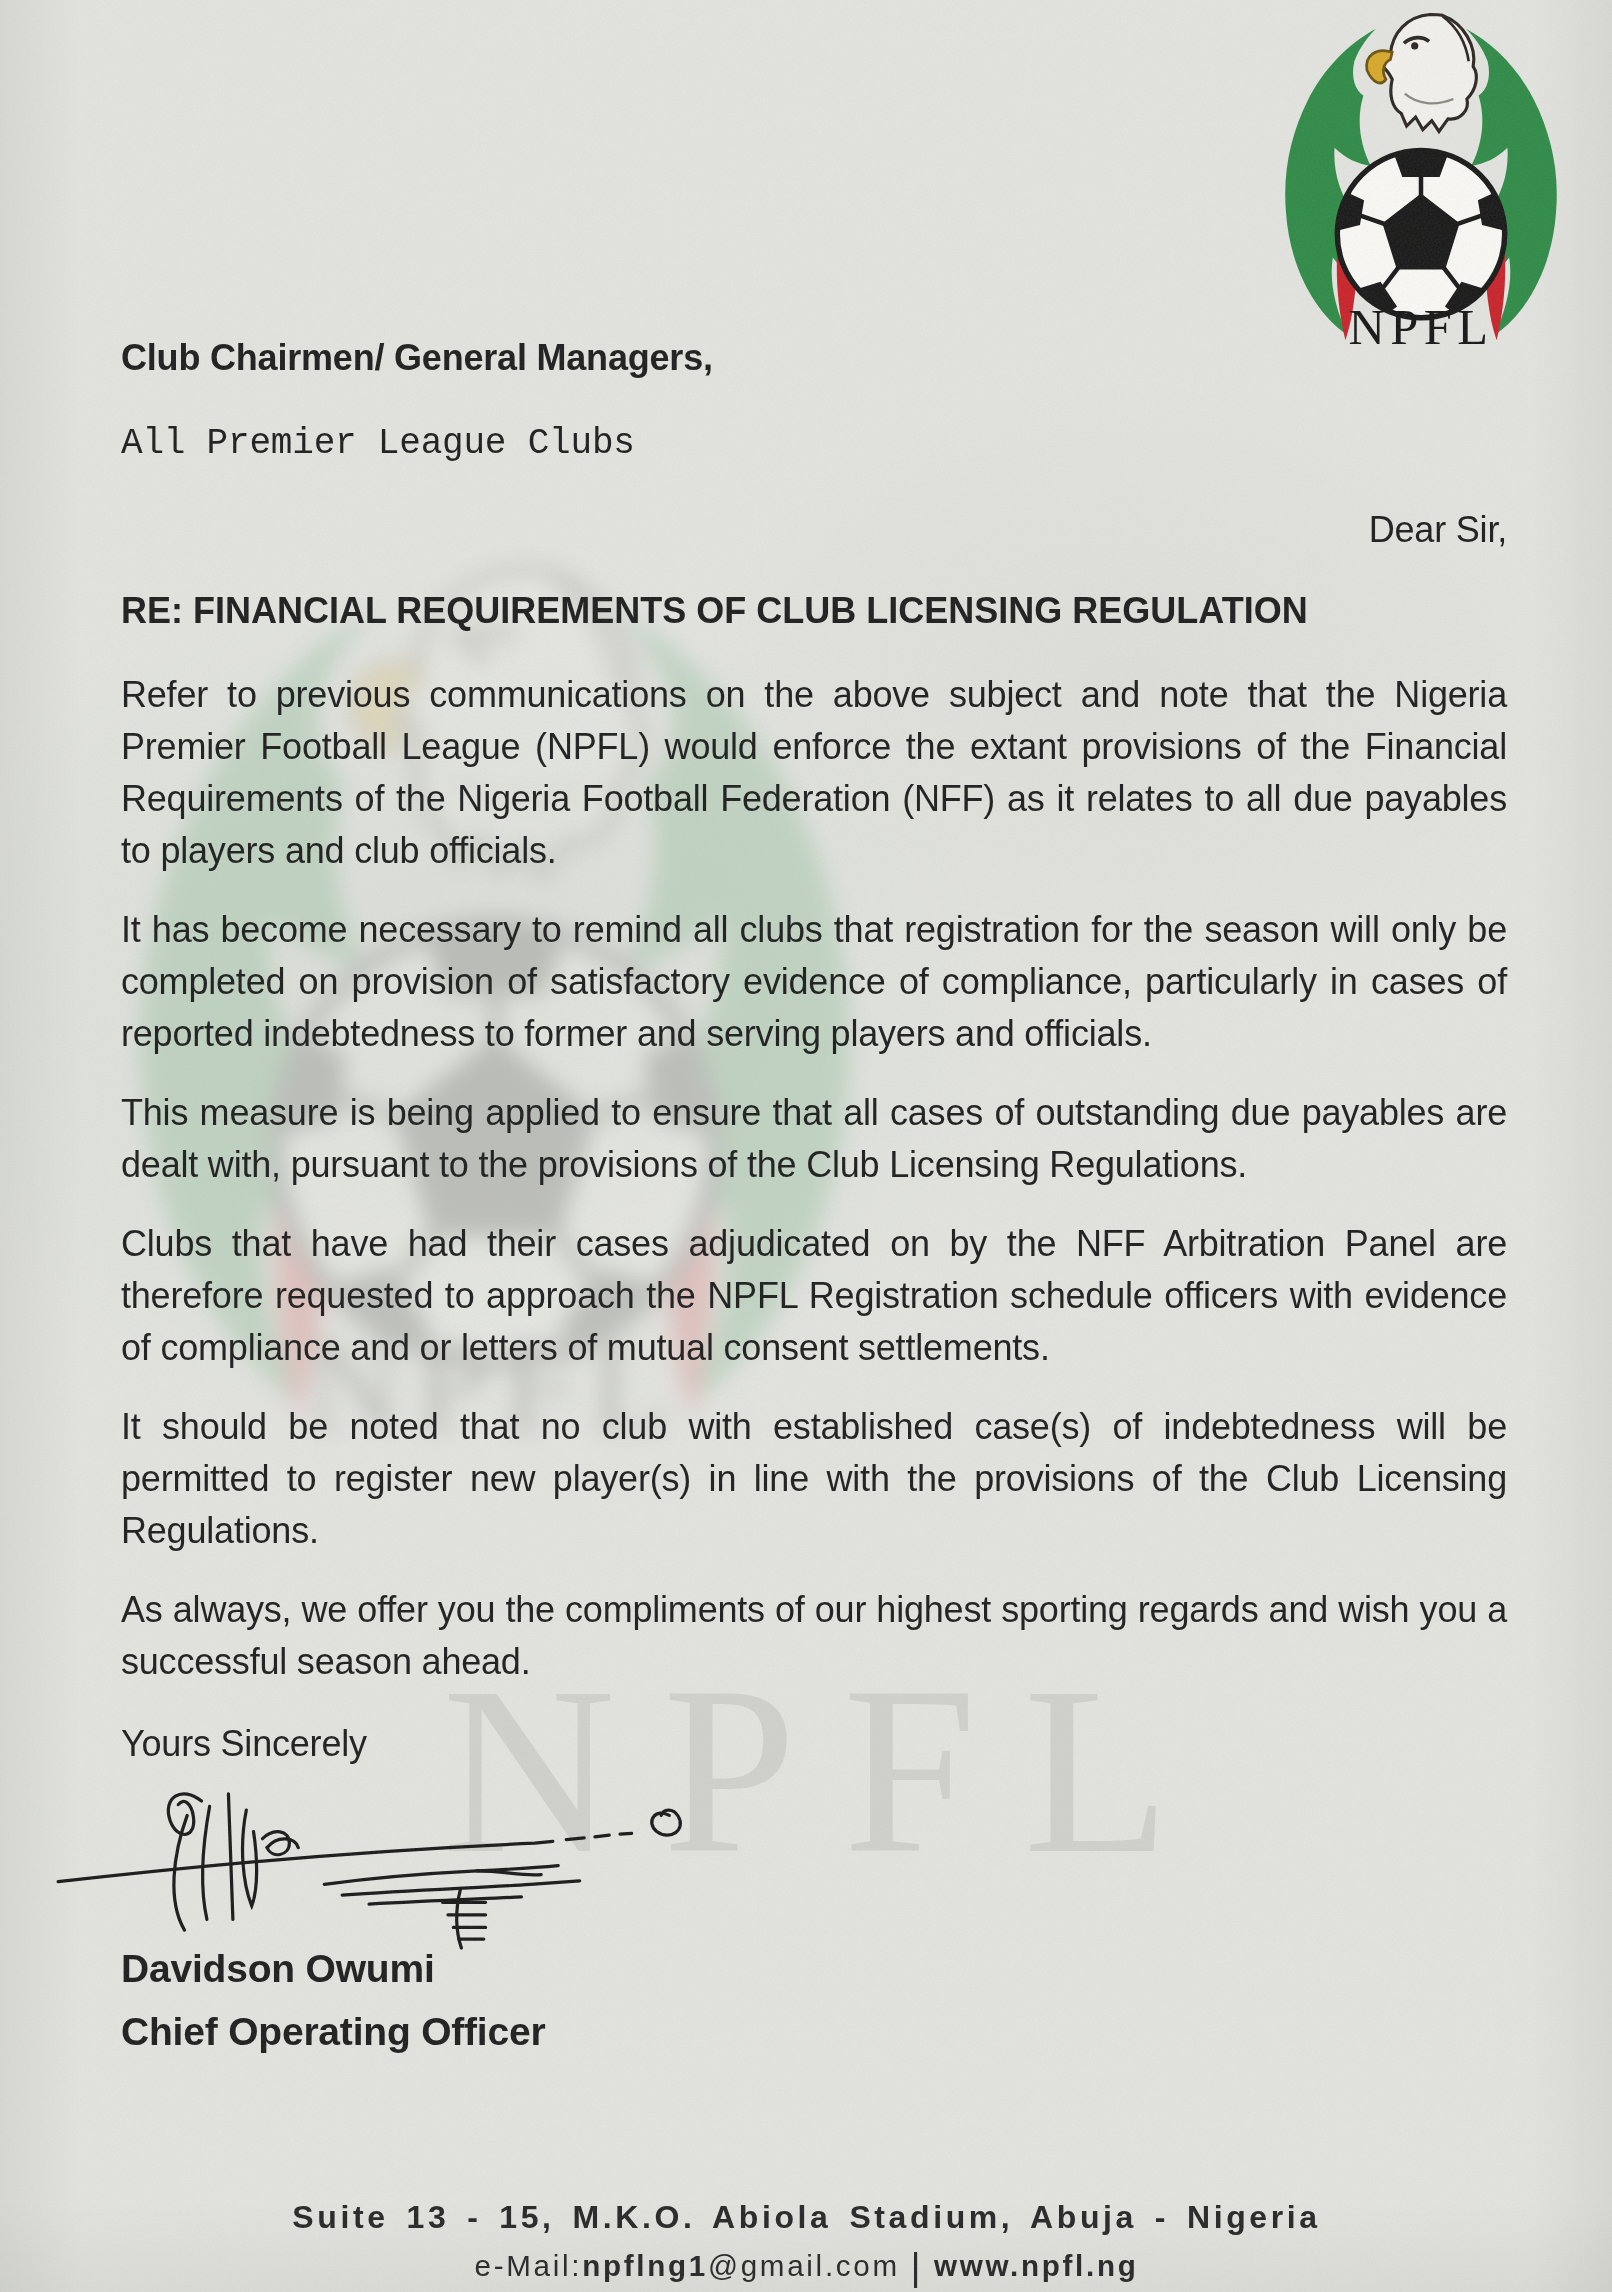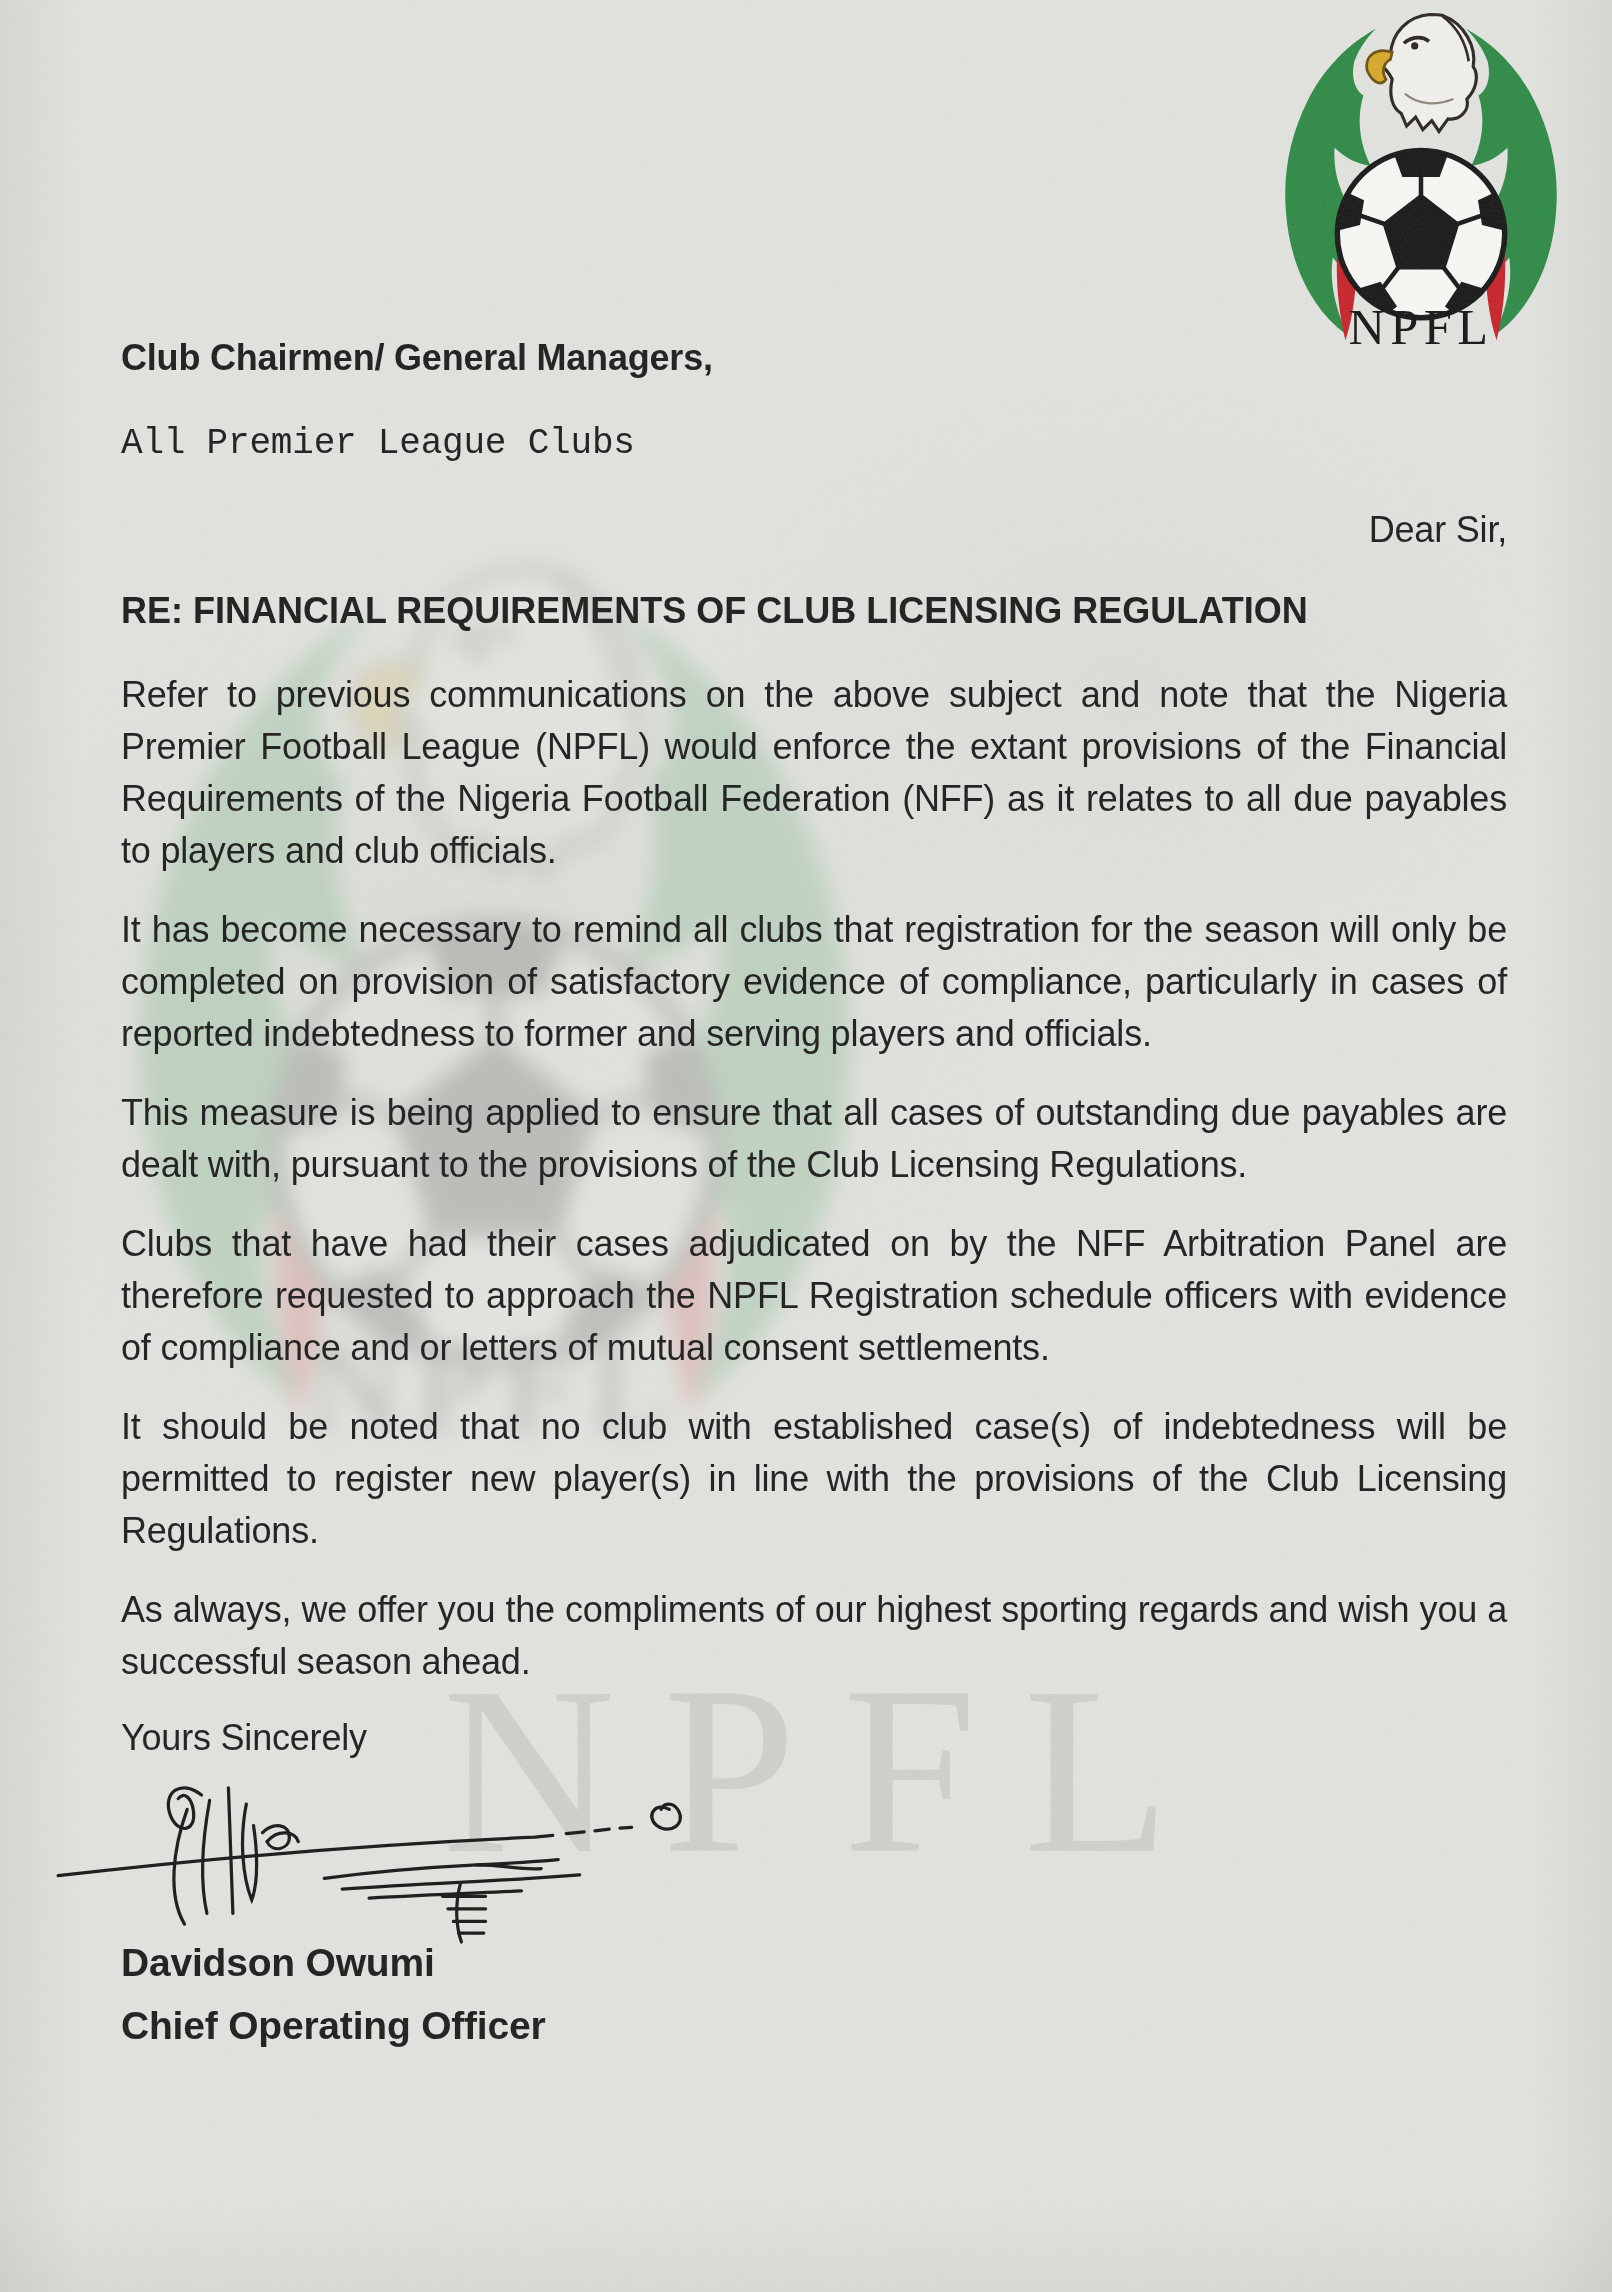--- a/index.html
+++ b/index.html
@@ -21,21 +21,21 @@
     font-size:36px;line-height:52px;letter-spacing:-0.2px;
   }
   .date-line{margin:0 0 0 19.7px;}
   .date-line sup{font-size:21.5px;line-height:0;}
   .recipient-name{font-weight:700;margin-top:110px;}
   .recipient-org{margin-top:34px;font-family:Liberation Mono, monospace;}
   .salutation{margin-top:34px;text-align:right;}
   .subject{margin-top:29px;font-weight:700;letter-spacing:0;}
   p.bodypara{margin:27px 0 0 0;text-align:justify;}
   p.bodypara.first{margin-top:32px;}
-  .closing{margin-top:24px;}
+  .closing{margin-top:30px;}
   .signature-svg{display:block;margin:12.5px 0 0 -70px;}
   .signer-name{font-weight:700;font-size:39px;margin-top:-14.3px;}
   .signer-title{font-weight:700;font-size:39px;margin-top:10.7px;}
   .logo-box{position:absolute;top:7.2px;right:12.5px;z-index:2;}
   .footer{
     position:absolute;left:0;right:0;top:2199px;z-index:2;
     text-align:center;color:#242424;
   }
   .footer .addr{font-weight:700;font-size:32px;letter-spacing:3.6px;word-spacing:5.4px;}
   .footer .contact{font-size:29.6px;letter-spacing:2.7px;margin-top:5.4px;font-weight:400;}
@@ -136,20 +136,26 @@
       <path d="M325,125 C405,119 475,117 535,113 L590,109"></path>
       <path d="M355,135 C425,131 485,129 525,127"></path>
       <path d="M457,118 C452,138 450,160 458,184"></path>
       <path d="M437,133 h48 M443,147 h42 M449,161 h36 M455,174 h28"></path>
     </svg>
 
     <div class="signer-name">Davidson Owumi</div>
     <div class="signer-title">Chief Operating Officer</div>
   </div>
 
+  <div class="footer">
+    <div class="addr">Suite 13 - 15, M.K.O. Abiola Stadium, Abuja - Nigeria</div>
+    <div class="contact">
+      <span>e-Mail:</span><b>npflng1</b><span>@gmail.com</span><span class="sep">|</span><b>www.npfl.ng</b>
+    </div>
+  </div>
 
   <svg class="grain" width="1613" height="2293" viewBox="0 0 1801 2560">
     <filter id="paperNoise">
       <feTurbulence type="fractalNoise" baseFrequency="0.55" numOctaves="3" seed="11"></feTurbulence>
       <feColorMatrix type="matrix" values="0 0 0 0 0.42  0 0 0 0 0.43  0 0 0 0 0.40  0 0 0 0.28 0"></feColorMatrix>
     </filter>
     <rect width="1801" height="2560" filter="url(#paperNoise)"></rect>
   </svg>
 
 </div>

